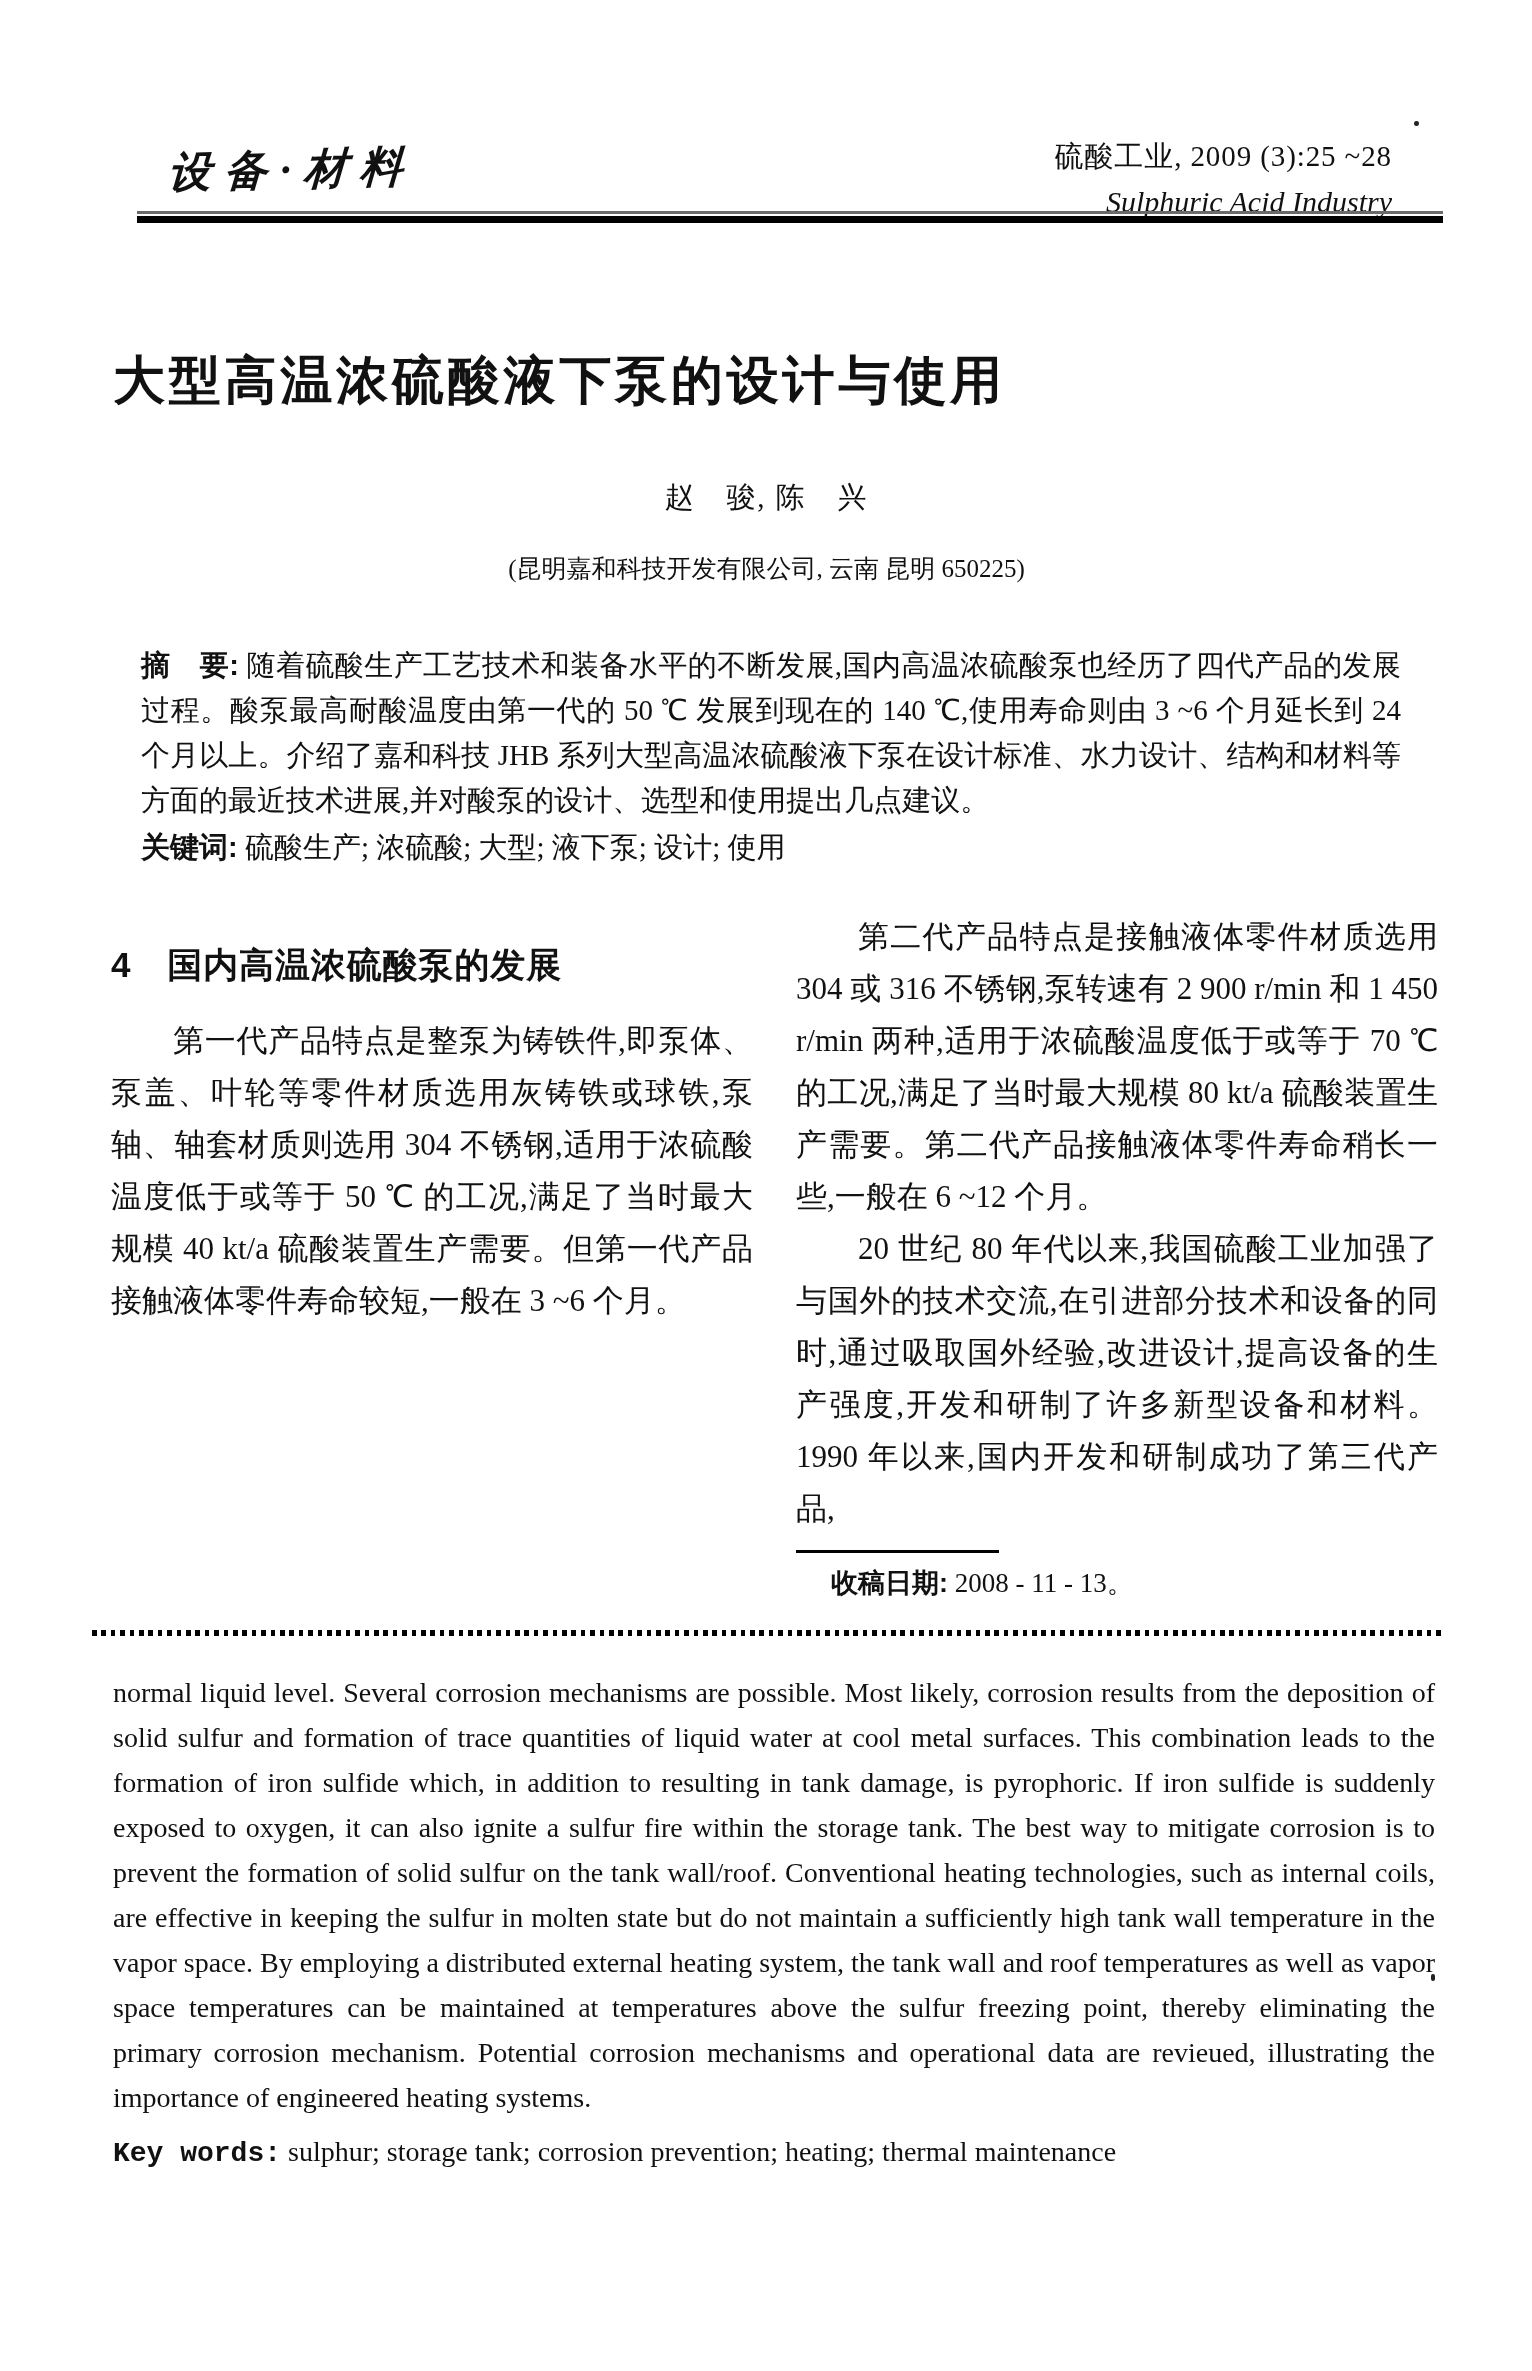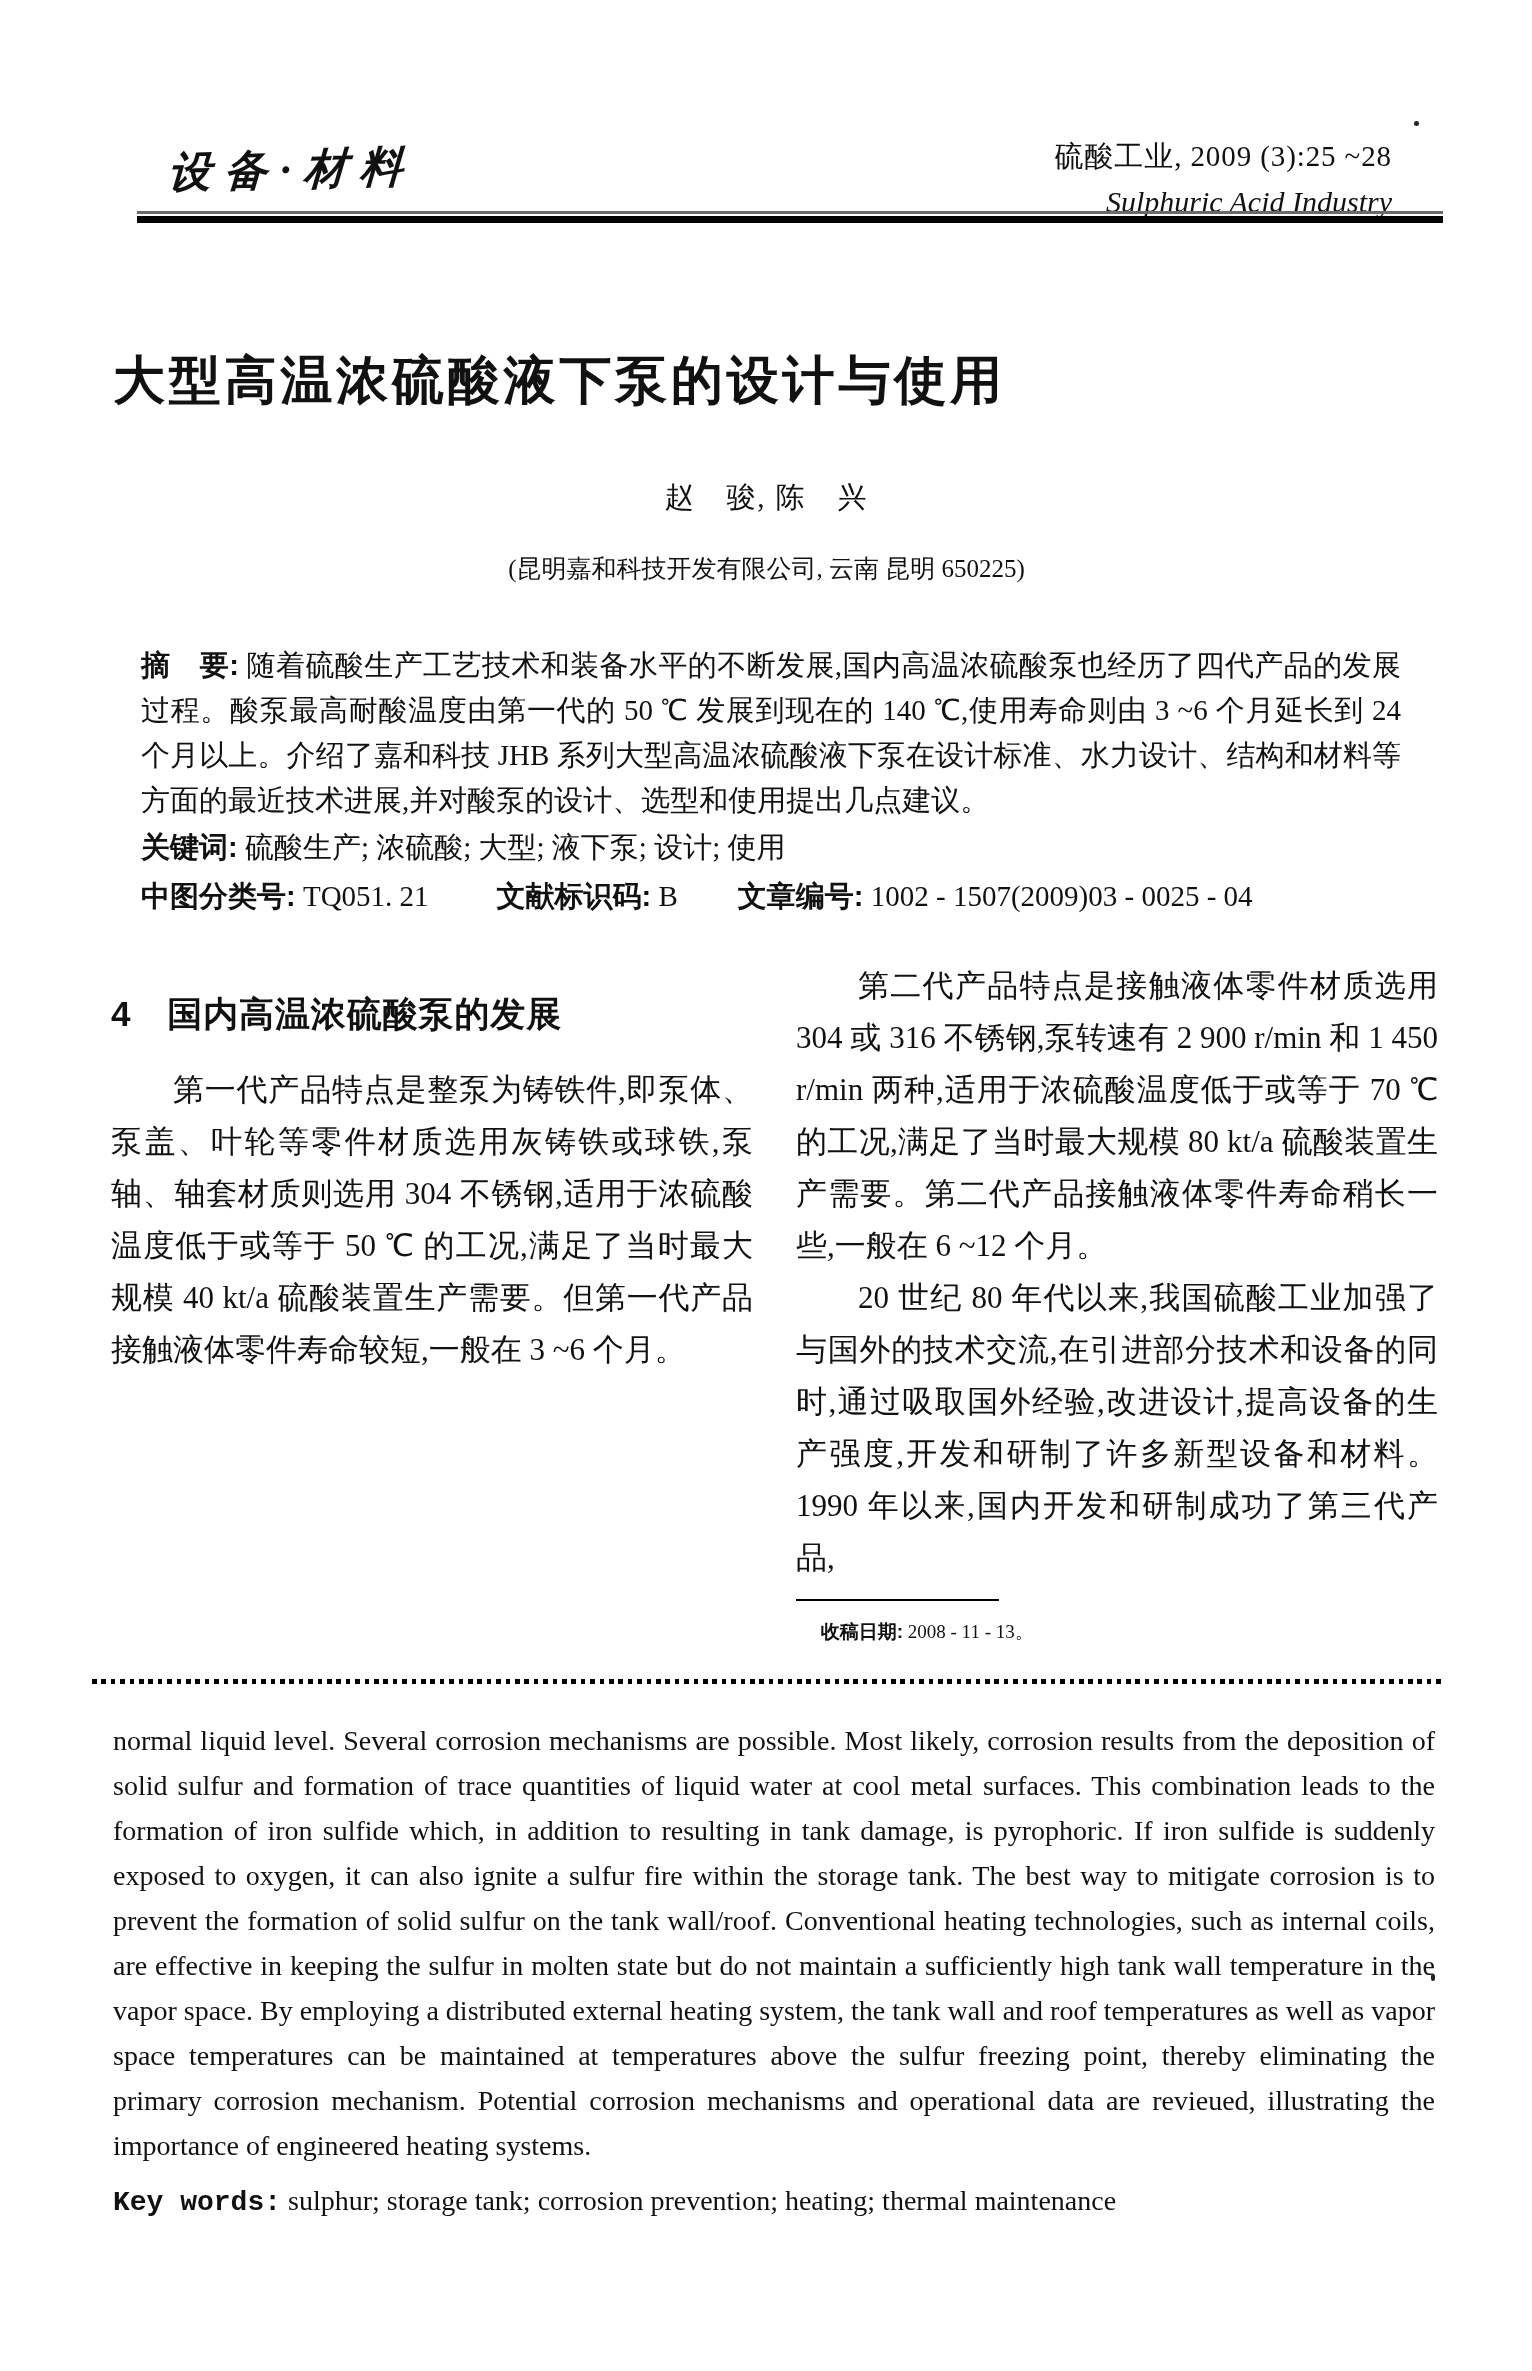--- a/index.html
+++ b/index.html
@@ -44,21 +44,21 @@
   .cls .gap1{margin-right:68px;}
   .cls .gap2{margin-right:60px;}
   
   .cols{display:flex;margin:41px 94px 0 111px;gap:43px;}
   .col{width:642px;font-size:31px;line-height:52px;}
   .col p{margin:0;text-align:justify;text-indent:2em;}
   .col h2{
     font-size:35px;font-weight:bold;margin:28px 0 24.5px 0;
     font-family:"Liberation Sans", sans-serif;letter-spacing:0.9px;
   }
-  .footnote{margin-top:15px;font-size:19px;line-height:42px;}
+  .footnote{margin-top:15px;font-size:27px;line-height:42px;}
   .fn-rule{width:203px;height:2.8px;background:#000;margin-bottom:9.4px;}
   .footnote p{margin:0;text-align:justify;text-indent:1.3em;}
   
   .dot-sep{
     margin:26px 90px 0 92px;height:5.6px;
     background:repeating-linear-gradient(90deg,#000 0 4.7px,transparent 4.7px 9.4px);
   }
   
   .eng{margin:34px 98px 0 113px;font-size:28px;line-height:45px;}
   .eng p{margin:0;text-align:justify;}
@@ -82,25 +82,20 @@
     <div class="speck" style="left:1414px;top:121px;"></div>
   </div>
 
   <h1 class="title">大型高温浓硫酸液下泵的设计与使用</h1>
   <div class="authors">赵　骏, 陈　兴</div>
   <div class="affil">(昆明嘉和科技开发有限公司, 云南 昆明 650225)</div>
 
   <div class="meta">
     <p><span class="lbl">摘　要:</span> <span>随着硫酸生产工艺技术和装备水平的不断发展,国内高温浓硫酸泵也经历了四代产品的发展过程。酸泵最高耐酸温度由第一代的 50 ℃ 发展到现在的 140 ℃,使用寿命则由 3 ~6 个月延长到 24 个月以上。介绍了嘉和科技 JHB 系列大型高温浓硫酸液下泵在设计标准、水力设计、结构和材料等方面的最近技术进展,并对酸泵的设计、选型和使用提出几点建议。</span></p>
     <p class="kw"><span class="lbl">关键词:</span> <span>硫酸生产; 浓硫酸; 大型; 液下泵; 设计; 使用</span></p>
-    <div class="cls">
-      <span class="pair gap1"><span class="lbl">中图分类号:</span> <span>TQ051. 21</span></span>
-      <span class="pair gap2"><span class="lbl">文献标识码:</span> <span>B</span></span>
-      <span class="pair"><span class="lbl">文章编号:</span> <span>1002 - 1507(2009)03 - 0025 - 04</span></span>
-    </div>
   </div>
 
   <div class="cols">
     <div class="col">
       <h2>4　国内高温浓硫酸泵的发展</h2>
       <p>第一代产品特点是整泵为铸铁件,即泵体、泵盖、叶轮等零件材质选用灰铸铁或球铁,泵轴、轴套材质则选用 304 不锈钢,适用于浓硫酸温度低于或等于 50 ℃ 的工况,满足了当时最大规模 40 kt/a 硫酸装置生产需要。但第一代产品接触液体零件寿命较短,一般在 3 ~6 个月。</p>
     </div>
     <div class="col">
       <p>第二代产品特点是接触液体零件材质选用 304 或 316 不锈钢,泵转速有 2 900 r/min 和 1 450 r/min 两种,适用于浓硫酸温度低于或等于 70 ℃ 的工况,满足了当时最大规模 80 kt/a 硫酸装置生产需要。第二代产品接触液体零件寿命稍长一些,一般在 6 ~12 个月。</p>
       <p>20 世纪 80 年代以来,我国硫酸工业加强了与国外的技术交流,在引进部分技术和设备的同时,通过吸取国外经验,改进设计,提高设备的生产强度,开发和研制了许多新型设备和材料。1990 年以来,国内开发和研制成功了第三代产品,</p>

